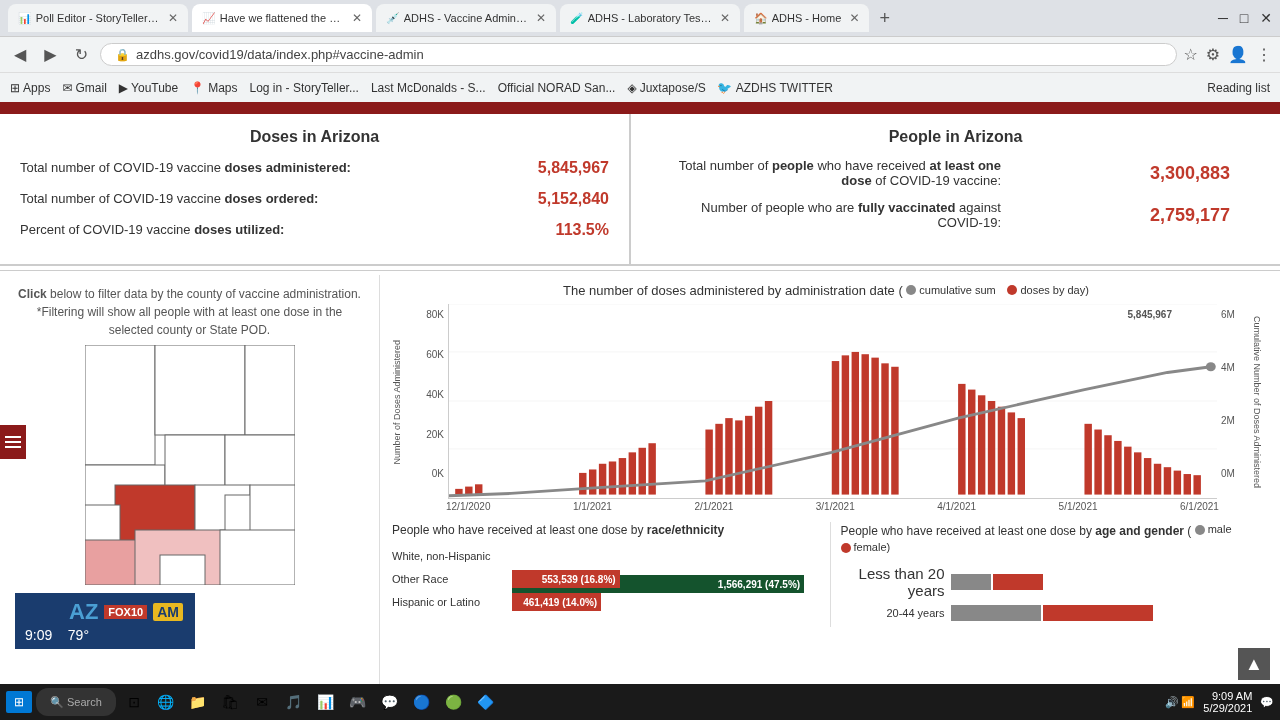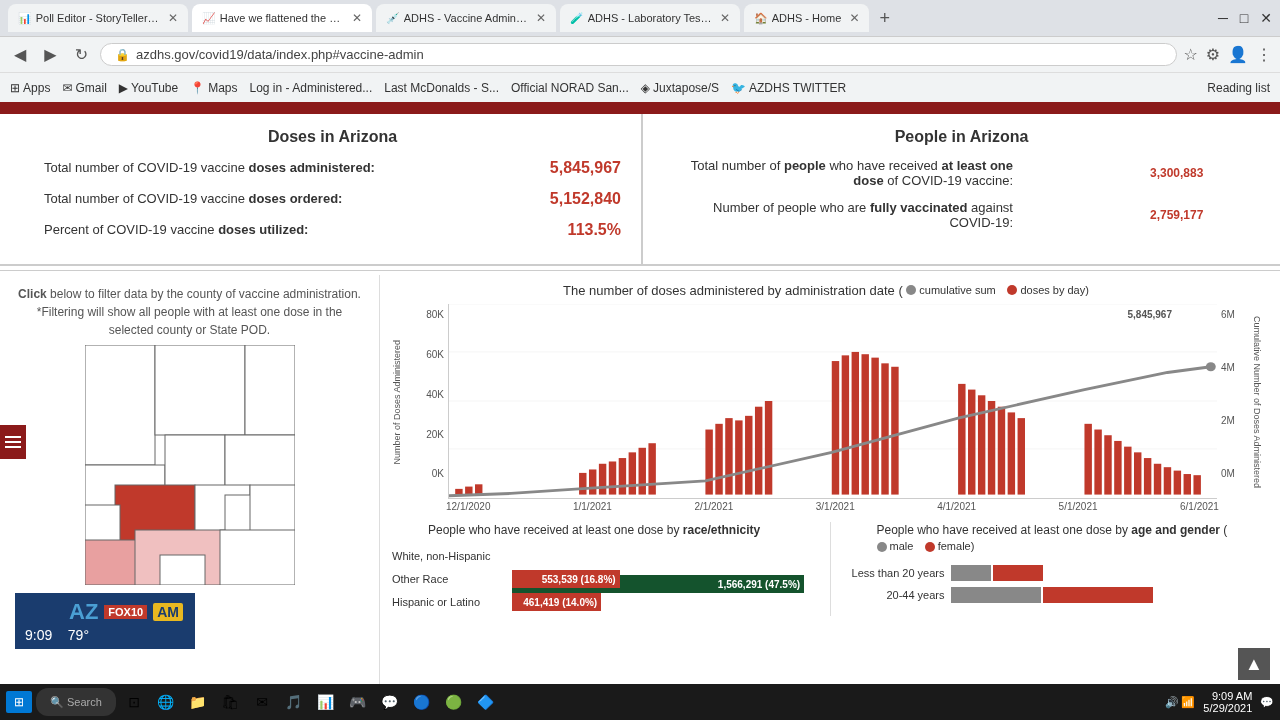--- a/index.html
+++ b/index.html
@@ -27,35 +27,35 @@
     .bookmarks-bar { display: flex; align-items: center; background: #f1f3f4; padding: 3px 10px; gap: 12px; border-top: 1px solid #ddd; height: 30px; font-size: 12px; }
     .bookmark-item { color: #333; cursor: pointer; display: flex; align-items: center; gap: 3px; white-space: nowrap; }
 
     
     .page-content { background: #fff; width: 100%; height: calc(720px - 102px); overflow: hidden; position: relative; }
 
     
     .top-bar { background: #8b1a1a; height: 12px; width: 100%; }
 
     
-    .stats-section { display: flex; border-bottom: 2px solid #ccc; padding-left: 24px; }
+    .stats-section { display: flex; border-bottom: 2px solid #ccc; }
     .doses-section { flex: 1; padding: 14px 20px; border-right: 2px solid #ccc; }
     .people-section { flex: 1; padding: 14px 30px; }
 
     .section-title { text-align: center; font-size: 16px; color: #333; margin-bottom: 12px; }
     .section-title span { font-weight: bold; }
 
     .stat-row { display: flex; justify-content: space-between; align-items: center; margin-bottom: 10px; font-size: 13px; color: #333; line-height: 1.3; gap: 22px; }
     .stat-row .label { max-width: 340px; }
     .stat-row .label b { font-weight: bold; }
     .stat-value { font-weight: bold; color: #c0392b; font-size: 16px; white-space: nowrap; margin-left: 10px; }
 
     .people-stat-row { display: flex; justify-content: space-between; align-items: center; margin-bottom: 12px; font-size: 13px; color: #333; }
     .people-stat-row .p-label { max-width: 340px; text-align: right; }
-    .people-stat-row .p-value { font-weight: bold; color: #c0392b; font-size: 12px; white-space: nowrap; margin-left: 20px; min-width: 100px; }
+    .people-stat-row .p-value { font-weight: bold; color: #c0392b; font-size: 18px; white-space: nowrap; margin-left: 20px; min-width: 100px; }
 
     
     .main-body { display: flex; height: calc(100% - 185px); }
     .left-panel { width: 380px; padding: 10px 15px; border-right: 1px solid #ddd; }
     .right-panel { flex: 1; padding: 8px 12px; overflow: hidden; }
 
     .filter-text { font-size: 12px; color: #555; text-align: center; margin-bottom: 6px; line-height: 1.5; }
     .filter-text b { font-weight: bold; }
 
     .az-map { position: relative; margin: 0 auto; width: 210px; height: 240px; }
@@ -65,21 +65,21 @@
     .chart-title { font-size: 13px; color: #333; margin-bottom: 6px; text-align: center; }
     .y-axis-left { width: 40px; display: flex; flex-direction: column; justify-content: space-between; align-items: flex-end; font-size: 10px; color: #555; padding-right: 4px; padding-bottom: 20px; padding-top: 5px; }
     .y-axis-right { width: 35px; display: flex; flex-direction: column; justify-content: space-between; align-items: flex-start; font-size: 10px; color: #555; padding-left: 4px; padding-bottom: 20px; padding-top: 5px; }
 
     .x-axis-labels { display: flex; justify-content: space-between; font-size: 10px; color: #555; margin-left: 54px; margin-right: 49px; margin-top: 2px; }
 
     
     .bottom-charts { display: flex; margin-top: 8px; }
     .race-chart { flex: 1; border-right: 1px solid #ddd; padding-right: 10px; }
     .age-chart { flex: 1; padding-left: 10px; }
-    .chart-subtitle { font-size: 12px; color: #333; margin-bottom: 8px; line-height: 1.4; margin-left: 36px; }
+    .chart-subtitle { font-size: 12px; color: #333; margin-bottom: 8px; line-height: 1.4; }
     .chart-subtitle b { font-weight: bold; }
     .race-bar-row { display: flex; align-items: center; margin-bottom: 5px; font-size: 11px; }
     .race-label { width: 120px; color: #333; }
     .race-bar-container { flex: 1; position: relative; height: 18px; }
     .race-bar { height: 18px; display: flex; align-items: center; justify-content: flex-end; padding-right: 4px; font-size: 10px; color: #fff; font-weight: bold; }
 
     
     .fox10-overlay { position: absolute; bottom: 0; left: 0; background: #1a3c6e; color: #fff; padding: 6px 10px; width: 200px; }
     .fox10-logo { display: flex; align-items: center; gap: 6px; margin-left: 44px; }
     .az-text { font-size: 22px; font-weight: bold; color: #4a9fd4; }
@@ -157,21 +157,21 @@
       <span class="nav-icon">⋮</span>
     </div>
   </div>
 
   <div class="bookmarks-bar">
     <span class="bookmark-item">⊞ <span>Apps</span></span>
     <span class="bookmark-item">✉ <span>Gmail</span></span>
     <span class="bookmark-item">▶ <span>YouTube</span></span>
     <span class="bookmark-item">📍 <span>Maps</span></span>
     <span class="bookmark-item">
-        <span>Log in - Administered...</span>
+        <span>Log in - StoryTeller...</span>
       </span>
     <span class="bookmark-item">
         <span>Last McDonalds - S...</span>
       </span>
     <span class="bookmark-item">
         <span>Official NORAD San...</span>
       </span>
     <span class="bookmark-item">◈ <span>Juxtapose/S</span></span>
     <span class="bookmark-item">🐦 <span>AZDHS TWITTER</span></span>
     <span style="margin-left:auto" class="bookmark-item">Reading list</span>
@@ -423,21 +423,21 @@
           </div>
         </div>
 
         <div class="age-chart">
           <div class="chart-subtitle">
             People who have received at least one dose by <b>age and gender</b> (
             <span class="legend-item"><span class="legend-dot" style="background:#888"></span> male</span>
             <span class="legend-item"><span class="legend-dot" style="background:#c0392b"></span> female)</span>
           </div>
 
-          <div style="display:flex; align-items:center; margin-bottom:6px; font-size:11px;">
+          <div style="display:flex; align-items:center; margin-bottom:6px; font-size:15px;">
             <span style="width:110px; text-align:right; padding-right:6px; color:#333;">Less than 20 years</span>
             <div style="display:flex; gap:2px;">
               <div style="width:40px; height:16px; background:#888;"></div>
               <div style="width:50px; height:16px; background:#c0392b;"></div>
             </div>
           </div>
           <div style="display:flex; align-items:center; margin-bottom:6px; font-size:11px;">
             <span style="width:110px; text-align:right; padding-right:6px; color:#333;">20-44 years</span>
             <div style="display:flex; gap:2px;">
               <div style="width:90px; height:16px; background:#888;"></div>

